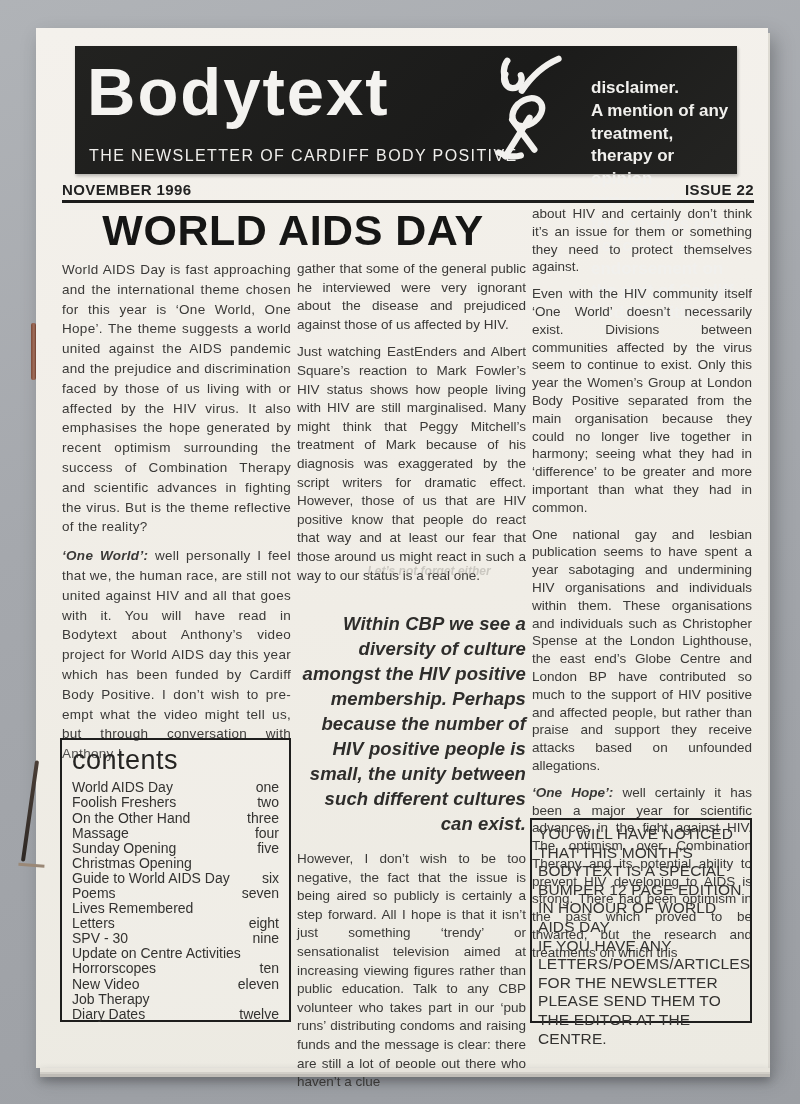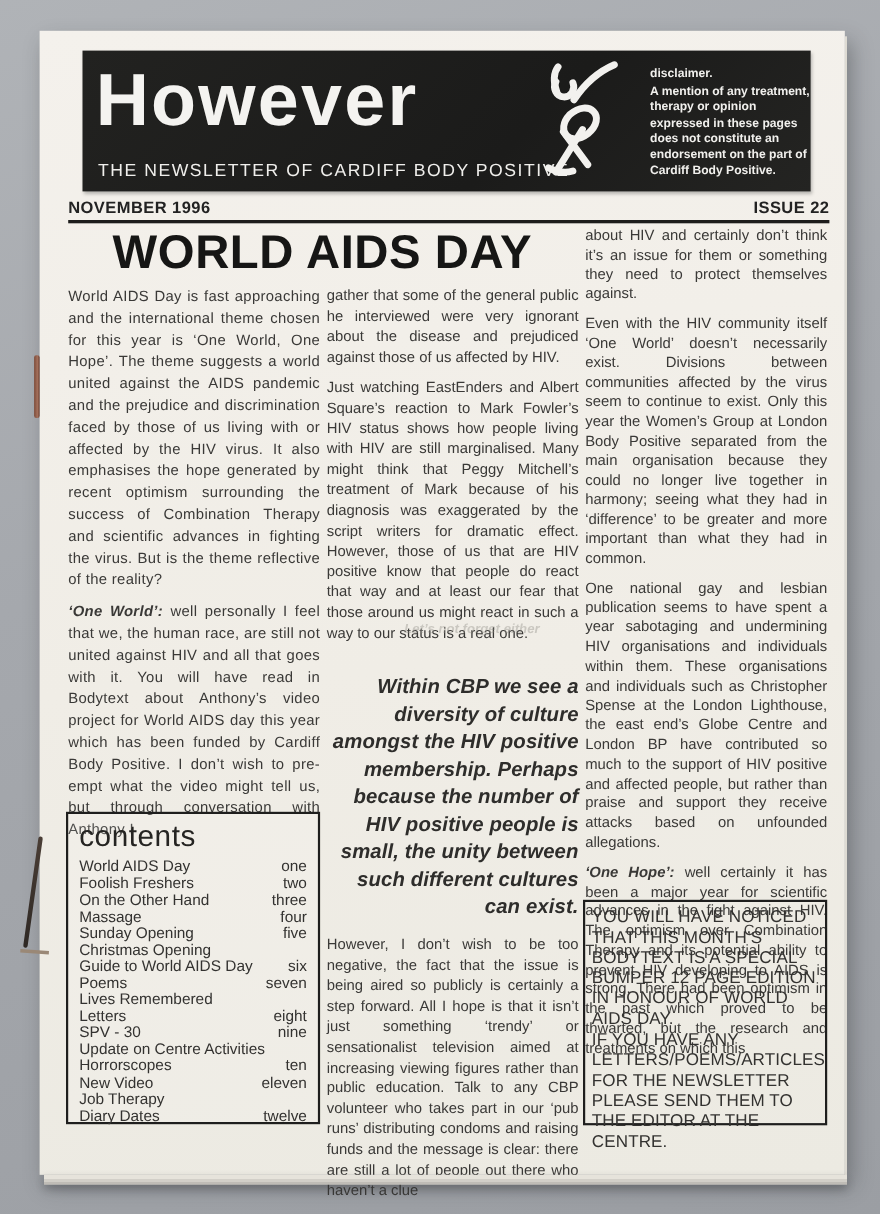--- a/index.html
+++ b/index.html
@@ -40,22 +40,22 @@
     position:absolute;left:12px;top:12px;
     font-size:67px;font-weight:bold;letter-spacing:2px;line-height:1;
     color:#f4f3f0;
   }
   .mast-tagline{
     position:absolute;left:14px;top:101px;
     font-size:16px;letter-spacing:1.4px;color:#f0efec;white-space:nowrap;
   }
   .mast-logo{position:absolute;left:392px;top:8px;width:98px;height:114px;}
   .mast-disclaimer{
-    position:absolute;left:516px;top:14px;width:148px;
-    font-size:11px;font-weight:bold;line-height:1.32;color:#f1f0ed;
+    position:absolute;left:516px;top:31px;width:148px;
+    font-size:17px;font-weight:bold;line-height:1.32;color:#f1f0ed;
   }
   .mast-disclaimer .dhead{display:block;margin-bottom:1px;}
   
   .issuebar{
     position:absolute;left:26px;top:150px;width:692px;height:20px;
     display:flex;justify-content:space-between;align-items:flex-end;
     font-size:15px;font-weight:bold;letter-spacing:.4px;color:#222;text-align:right;
   }
   .rule{position:absolute;left:26px;top:172px;width:692px;height:3px;background:#1d1d1c;}
   
@@ -103,21 +103,21 @@
 </head>
 <body>
 
 <div class="photo">
   <div class="paper">
 
     <div class="staple1"></div>
     <div class="staple2"></div>
 
     <div class="masthead">
-      <div class="mast-title">However</div>
+      <div class="mast-title">Bodytext</div>
       <div class="mast-tagline">THE NEWSLETTER OF CARDIFF BODY POSITIVE</div>
       <div class="mast-logo">
         <svg width="98" height="114" viewBox="0 0 100 118" fill="none">
           <g stroke="#f2f1ee" stroke-width="6.5" stroke-linecap="round" fill="none">
             <path d="M56 38 C66 23 80 11 94 5"></path>
             <path d="M40 31 C36 21 37 12 41 7"></path>
             <path d="M39 21 a9 9.5 0 1 0 16 1"></path>
             <path d="M52 52 C70 36 88 54 69 70 C52 83 38 67 52 52"></path>
             <path d="M64 66 L39 106"></path>
             <path d="M46 68 L69 99"></path>

